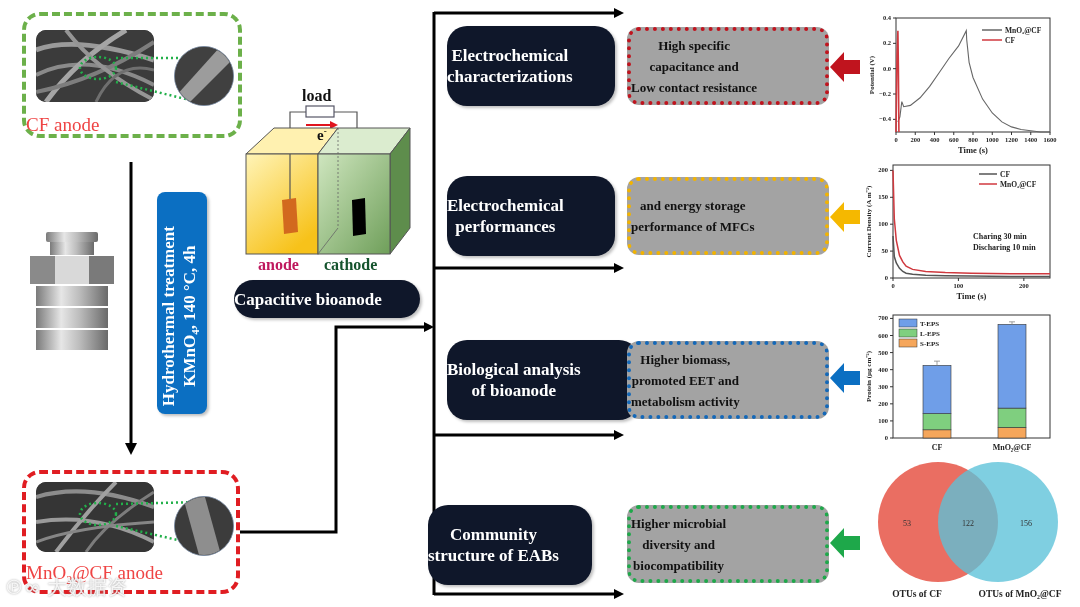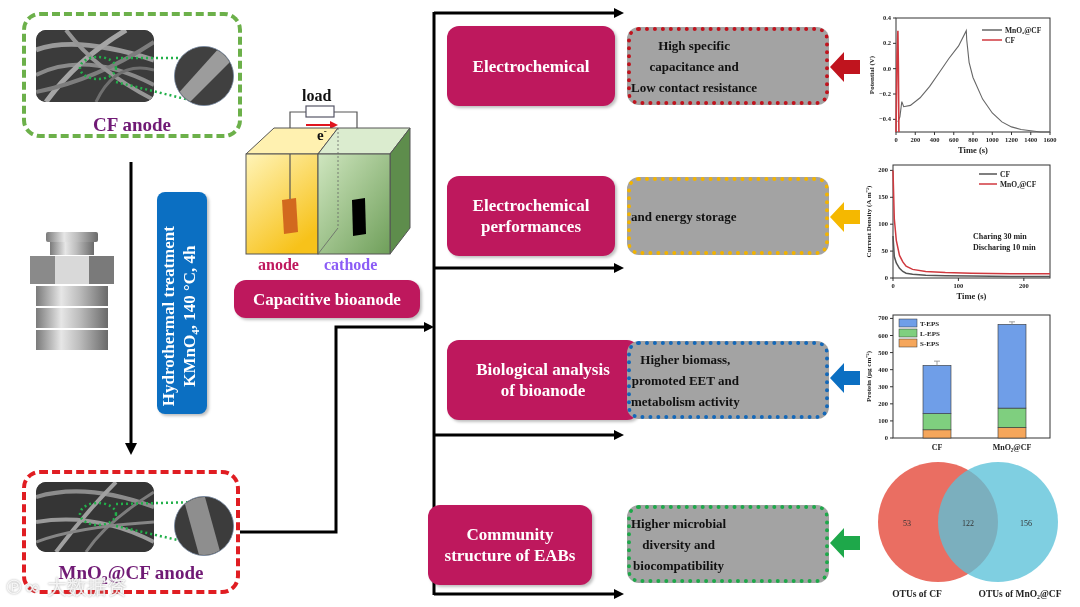--- a/index.html
+++ b/index.html
@@ -1,30 +1,30 @@
 <!DOCTYPE html>
 <html><head>
 <meta charset="utf-8">
 <style>
   html, body { margin: 0; padding: 0; }
   body { width: 1080px; height: 607px; position: relative; overflow: hidden; background: #ffffff;
          font-family: "Liberation Serif", "DejaVu Serif", serif; }
   .abs { position: absolute; }
-  .blue-box { position: absolute; background: #be185d; color: #fff; border-radius: 12px; display: flex;
-              align-items: center; justify-content: center; text-align: center; font-weight: bold;
+  .blue-box { position: absolute; background: #0f172a; color: #fff; border-radius: 20px; display: flex;
+              align-items: center; justify-content: flex-start; text-align: center; font-weight: bold;
               font-size: 17px; line-height: 21px; box-shadow: 2px 2px 3px rgba(0,0,0,0.25); }
   .result-box { position: absolute; background: #a3a3a3; border-radius: 12px; display: flex; align-items: center;
                 text-align: center; font-weight: bold; font-size: 13px; line-height: 21px;
                 color: #111; box-sizing: border-box; }
   .red-dot { border: 4px dotted #c0141e; }
   .yellow-dot { border: 4px dotted #f2b300; }
   .blue-dot { border: 4px dotted #1468b8; }
   .green-dot { border: 4px dotted #1ea84a; }
   .anode-frame { position: absolute; border-radius: 18px; box-sizing: border-box; }
-  .anode-label { position: absolute; left: 0; right: 0; text-align: center; font-weight: bold; font-size: 19px; color: #701a75; }
+  .anode-label { position: absolute; left: 0; right: 0; font-weight: normal; font-size: 19px; color: #ef4444; }
   .sem { position: absolute; border-radius: 10px; overflow: hidden; background: #3a3a3a; }
   .zoomcircle { position: absolute; border-radius: 50%; overflow: hidden; background: #444; border: 1px solid #7a8aa0; }
   .vert-box { position: absolute; background: #0b6fc2; border-radius: 8px; box-shadow: 2px 2px 3px rgba(0,0,0,0.25); }
   .vert-text { position: absolute; color: #fff; font-weight: bold; font-size: 17px; line-height: 21px; white-space: nowrap;
                transform: rotate(-90deg); transform-origin: center center; text-align: center; }
   svg text { font-family: "Liberation Serif", serif; }
 </style>
 </head>
 <body>
 
@@ -146,21 +146,21 @@
   <line x1="98" y1="128" x2="78" y2="154" stroke="#666" stroke-width="0.8"></line>
 
   <polygon points="42,100 56,98 58,132 44,134" fill="#d2691e"></polygon>
   <polygon points="112,100 125,98 126,134 113,136" fill="#000"></polygon>
   <line x1="50" y1="54" x2="50" y2="99" stroke="#555" stroke-width="1.2"></line>
 </svg>
 <div class="abs" style="left:317px; top:126px; font-size:15px; font-weight:bold; color:#111;">
   <span>e</span><sup style="font-size:9px">-</sup>
 </div>
 <div class="abs" style="left:258px; top:256px; font-size:16px; font-weight:bold; color:#be185d;">anode</div>
-<div class="abs" style="left:324px; top:256px; font-size:16px; font-weight:bold; color:#8b5cf6;">cathode</div>
+<div class="abs" style="left:324px; top:256px; font-size:16px; font-weight:bold; color:#14532d;">cathode</div>
 <div class="blue-box" style="left:234px; top:280px; width:186px; height:38px; font-size:17px;">Capacitive bioanode</div>
 
 <svg class="abs" style="left:0; top:0;" width="1080" height="607">
 
   <polyline points="240,532 336,532 336,327 424,327" fill="none" stroke="#000" stroke-width="3"></polyline>
   <polygon points="424,322 434,327 424,332" fill="#000"></polygon>
 
   <line x1="434" y1="12" x2="434" y2="595" stroke="#000" stroke-width="3"></line>
 
   <line x1="434" y1="13" x2="616" y2="13" stroke="#000" stroke-width="3"></line>
@@ -169,20 +169,21 @@
   <polygon points="614,263 624,268 614,273" fill="#000"></polygon>
   <line x1="434" y1="435" x2="616" y2="435" stroke="#000" stroke-width="3"></line>
   <polygon points="614,430 624,435 614,440" fill="#000"></polygon>
   <line x1="434" y1="594" x2="616" y2="594" stroke="#000" stroke-width="3"></line>
   <polygon points="614,589 624,594 614,599" fill="#000"></polygon>
 </svg>
 
 <div class="blue-box" style="left:447px; top:26px; width:168px; height:80px;">
   <div>
       <div>Electrochemical</div>
+      <div>characterizations</div>
     </div>
 </div>
 <div class="result-box red-dot" style="left:627px; top:27px; width:202px; height:78px;">
   <div>
       <div>High specific</div>
       <div>capacitance and</div>
       <div>Low contact resistance</div>
     </div>
 </div>
 <svg class="abs" style="left:830px; top:52px;" width="30" height="30">
@@ -191,20 +192,21 @@
 
 <div class="blue-box" style="left:447px; top:176px; width:168px; height:80px;">
   <div>
       <div>Electrochemical</div>
       <div>performances</div>
     </div>
 </div>
 <div class="result-box yellow-dot" style="left:627px; top:177px; width:202px; height:78px;">
   <div>
       <div>and energy storage</div>
+      <div>performance of MFCs</div>
     </div>
 </div>
 <svg class="abs" style="left:830px; top:202px;" width="30" height="30">
   <polygon points="0,15 14,0 14,8 30,8 30,22 14,22 14,30" fill="#f5b800"></polygon>
 </svg>
 
 <div class="blue-box" style="left:447px; top:340px; width:192px; height:80px;">
   <div>
       <div>Biological analysis</div>
       <div>of bioanode</div>

